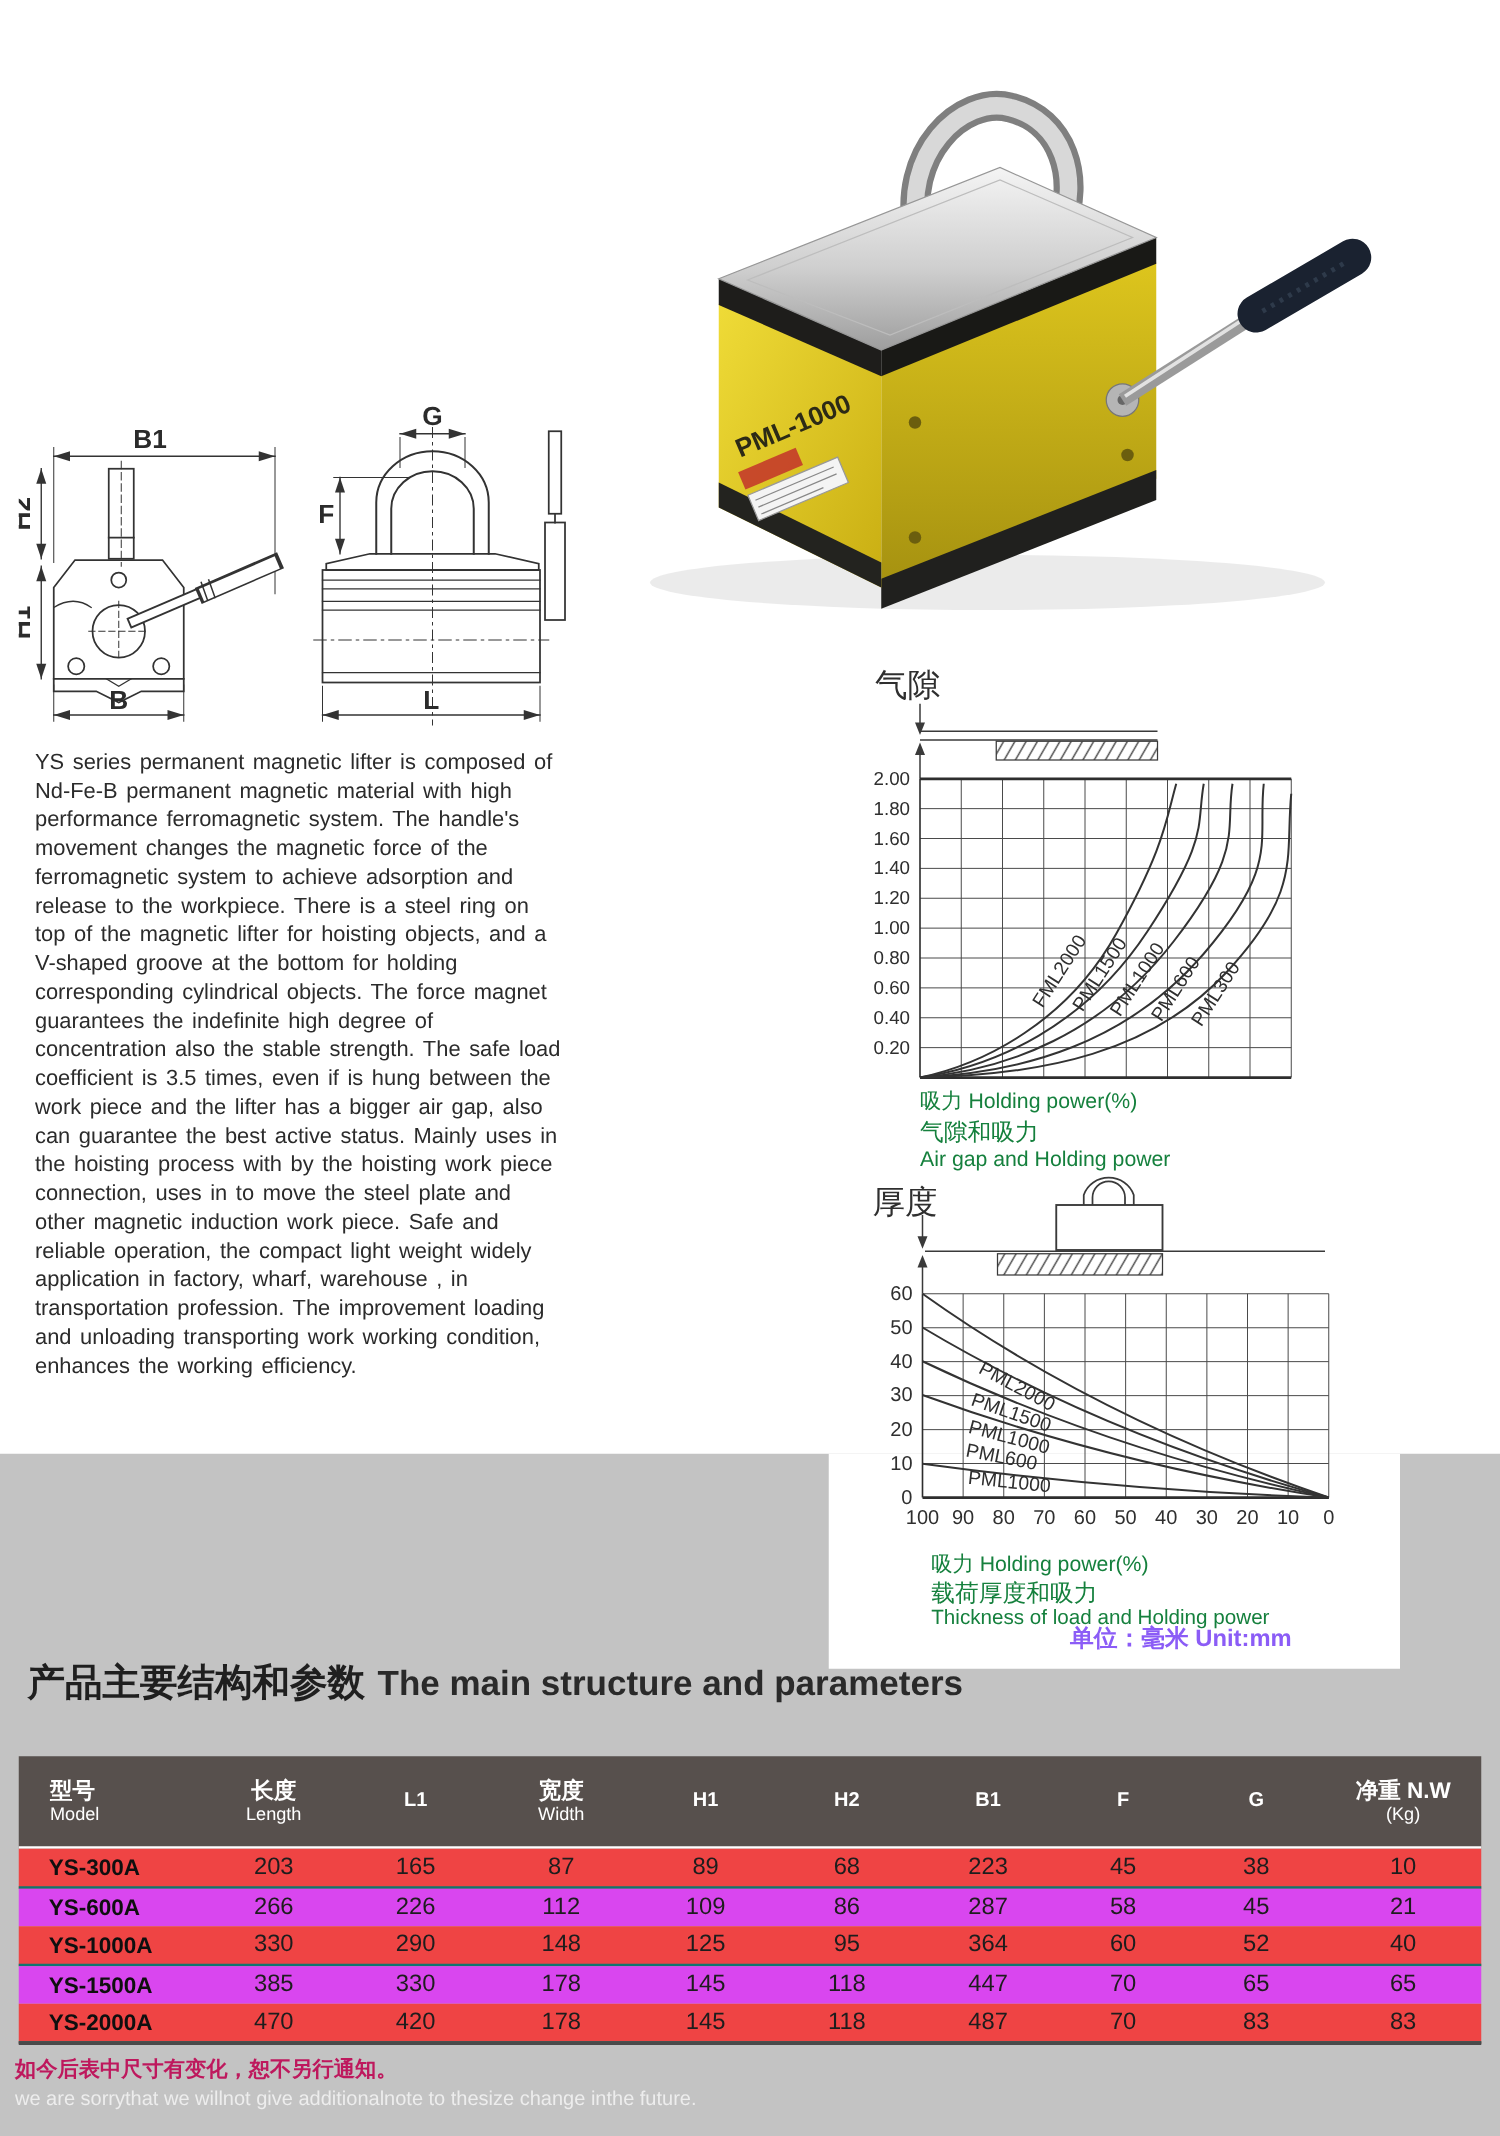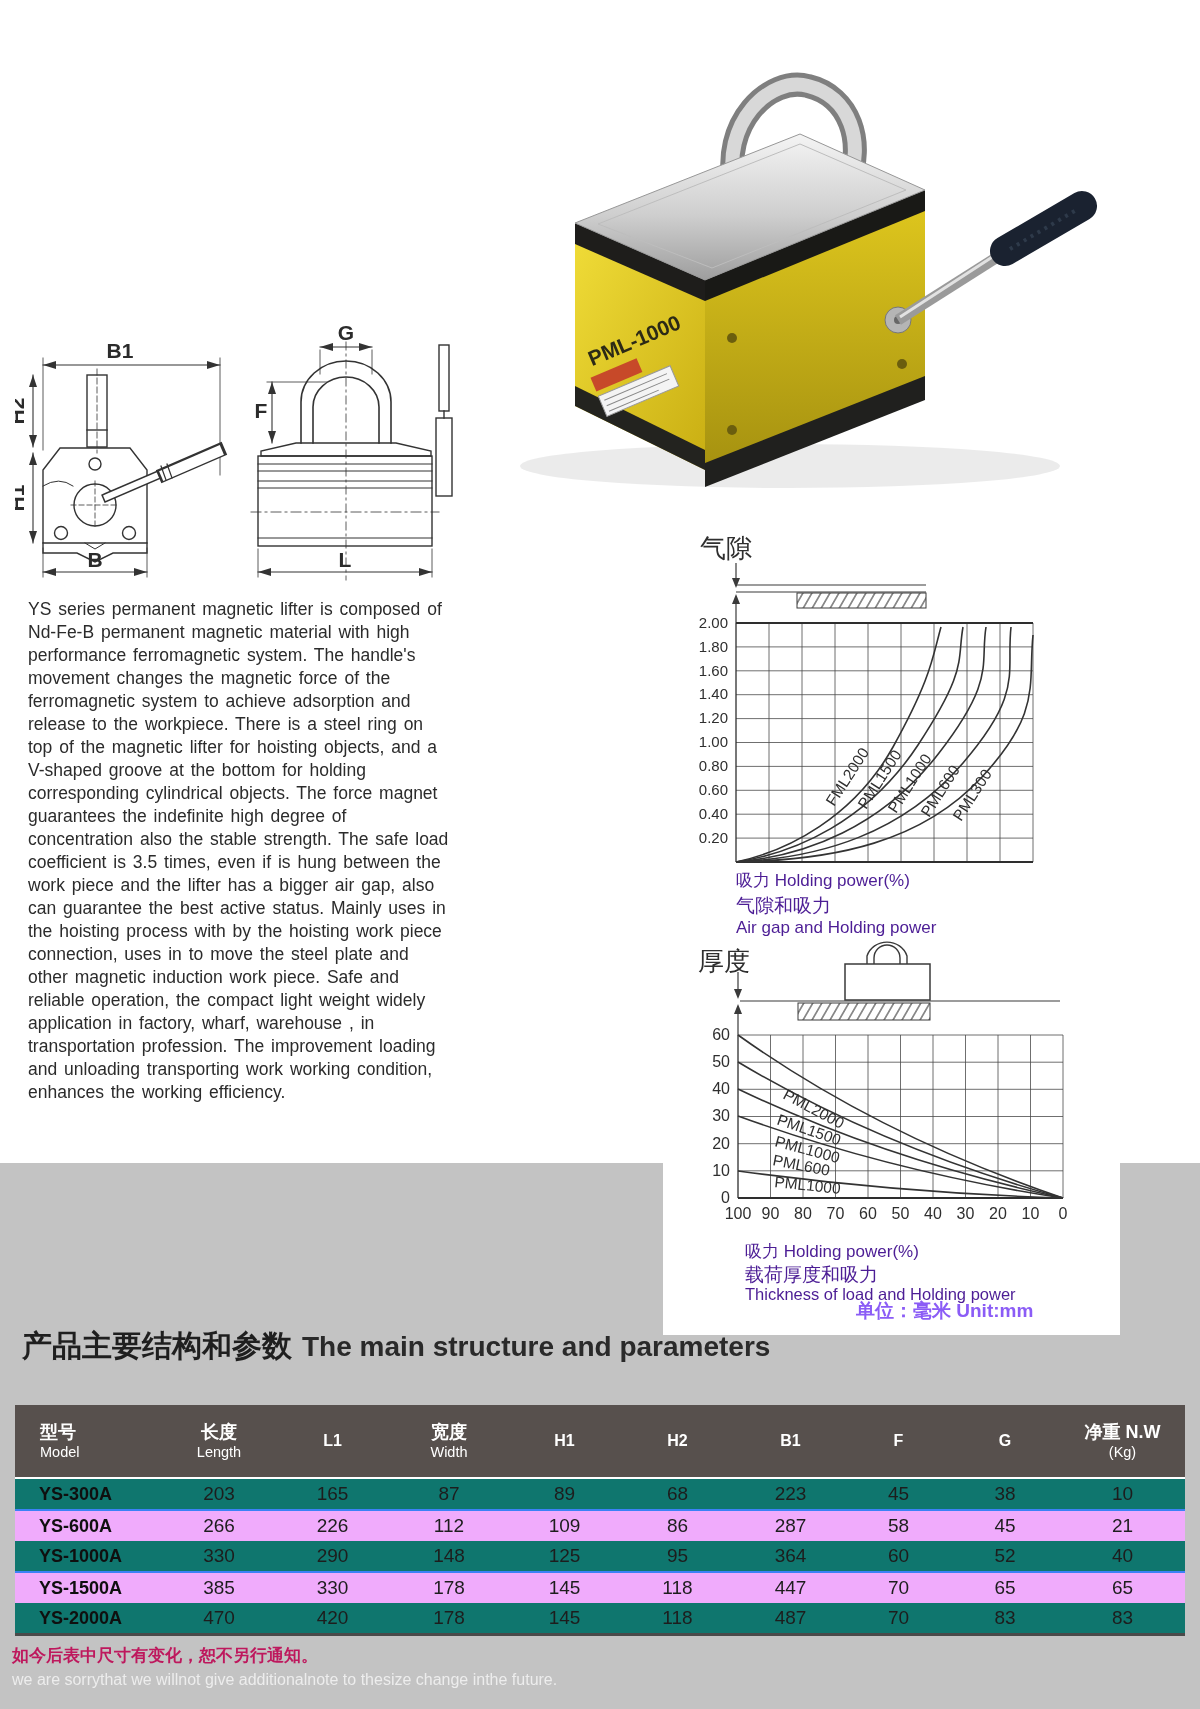--- a/index.html
+++ b/index.html
@@ -7,21 +7,21 @@
         font-family:"Liberation Sans","DejaVu Sans",sans-serif;color:#222;}
   
   .title{position:absolute;left:24px;top:10px;color:#221e1f;font-weight:bold;line-height:.95;}
   .title .t1{font-size:86px;letter-spacing:-4px;white-space:nowrap;}
   .title .t2{font-size:86px;letter-spacing:-2px;margin-top:-4px;}
   
   .intro{position:absolute;left:28px;top:598px;width:424px;font-size:17.5px;line-height:23px;
          color:#2b2b2b;word-spacing:2px;}
   
   .chart-svg{position:absolute;}
-  .cap{position:absolute;color:#4c1d95;}
+  .cap{position:absolute;color:#15803d;}
   .cap-cn{font-size:19px;font-family:Liberation Mono, monospace;}
   .cap-en{font-size:17px;}
   .unit-note{position:absolute;left:856px;top:1298px;font-size:19px;color:#8b5cf6;font-weight:bold;}
   
   .gray-section{position:absolute;left:0;top:1163px;width:1200px;height:546px;background:#c3c3c3;z-index:1;}
   .white-panel{position:absolute;left:663px;top:1163px;width:457px;height:172px;background:#ffffff;z-index:2;}
   .layer{position:absolute;z-index:3;}
   
   .section-title{position:absolute;left:22px;top:1326px;z-index:3;color:#1f1f1f;white-space:nowrap;}
   .section-title .cn{font-size:30px;font-weight:bold;}
@@ -31,22 +31,22 @@
   .t-grid{display:grid;grid-template-columns:148px 112px 115px 118px 113px 113px 113px 103px 110px 1fr;align-items:center;}
   .t-head{background:#57504d;color:#fff;height:72px;border-bottom:2px solid #fff;}
   .t-head .cell{text-align:center;}
   .t-head .cn{font-size:18px;font-weight:bold;line-height:1.25;}
   .t-head .en{font-size:14.5px;font-weight:normal;line-height:1.2;}
   .t-head .single{font-size:16px;font-weight:bold;}
   .t-head .cell.model{text-align:left;padding-left:25px;}
   .t-row{height:30px;font-size:19px;color:#1d1d1d;}
   .t-row .cell{text-align:center;}
   .t-row .cell.model{text-align:left;padding-left:24px;font-weight:bold;color:#0f0f0f;font-size:18px;}
-  .t-row.gray{background:#0f766e;border-bottom:2px solid #3b82f6;}
-  .t-row.white{background:#f0abfc;}
+  .t-row.gray{background:#ef4444;border-bottom:2px solid #0f766e;}
+  .t-row.white{background:#d946ef;}
   .t-endline{position:absolute;left:15px;top:1633px;width:1170px;height:3px;background:#4a4a4a;z-index:3;}
   
   .footer-cn{position:absolute;left:12px;top:1644px;font-size:17px;font-weight:700;color:#be185d;z-index:3;}
   .footer-en{position:absolute;left:12px;top:1671px;font-size:16px;color:#ededed;z-index:3;}
 </style>
 </head>
 <body>
 
 <div class="page">
 

